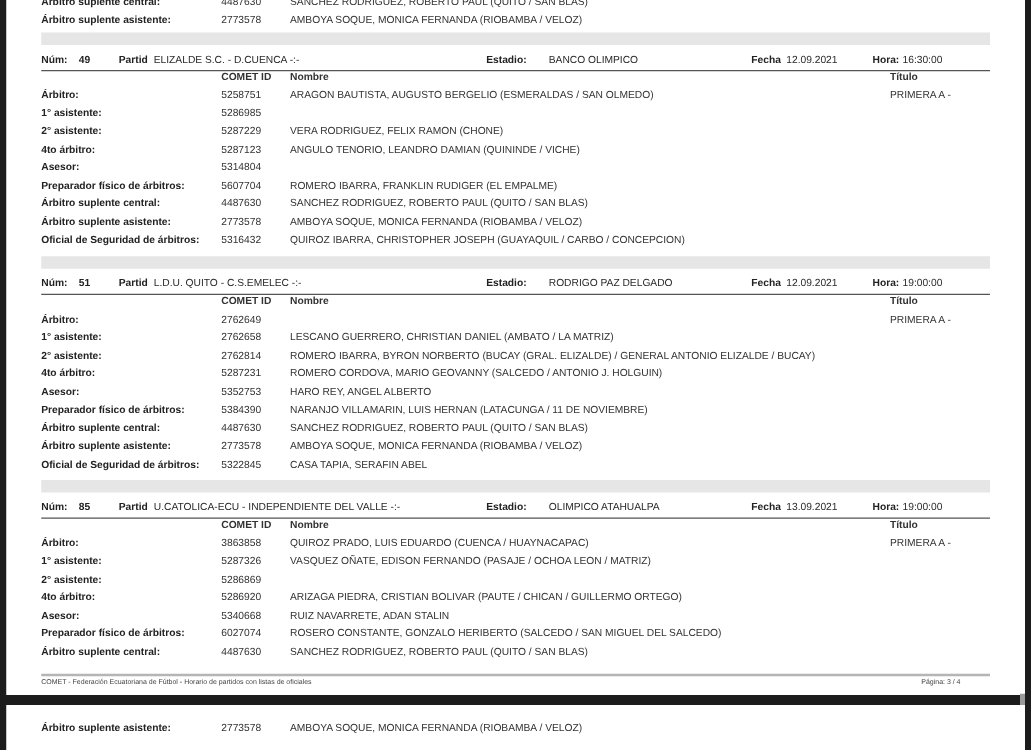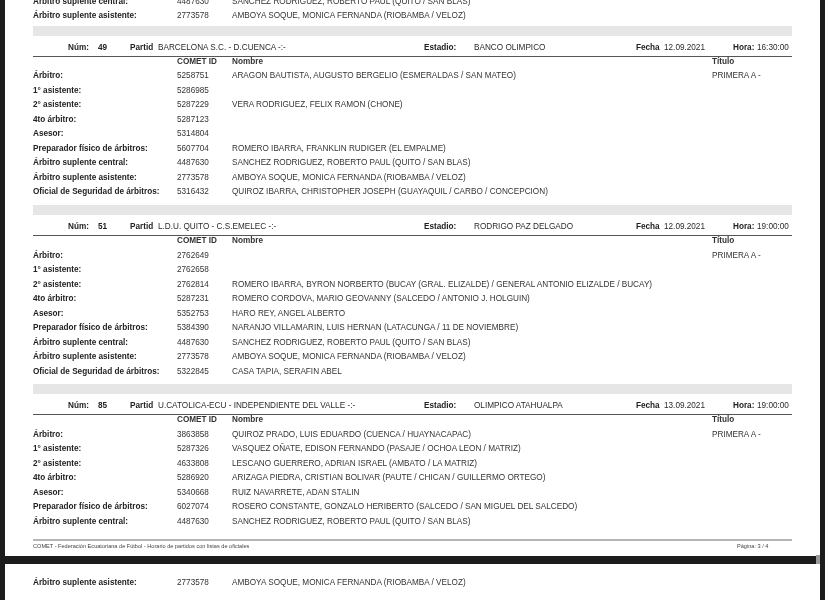--- a/index.html
+++ b/index.html
@@ -17,21 +17,21 @@
   .row {
     position:absolute; left:0; width:815px; height:14px; font-size:8.2px; line-height:14px; white-space:nowrap;
   }
   .row .lbl { position:absolute; left:28px; font-weight:bold; color:#222; }
   .row .id { position:absolute; left:172px; color:#333; }
   .row .nm { position:absolute; left:227px; color:#333; }
   .row .tt { position:absolute; left:707px; color:#333; }
   .band { position:absolute; left:28px; width:759px; height:10px; background:#e6e6e6; }
   .mhead { position:absolute; left:28px; width:759px; height:14px; font-size:8.2px; line-height:14px; white-space:nowrap; }
   .mhead .b { font-weight:bold; color:#222; }
-  .mhead span { position:absolute;margin-left:35px; }
+  .mhead span { position:absolute; }
   .mline { position:absolute; left:28px; width:759px; height:1px; background:#555; }
   .colhdr { font-weight:bold; color:#222; }
   .footer-line { position:absolute; left:28px; width:759px; height:2px; background:#b5b5b5; }
   .footer { position:absolute; font-size:5.6px; color:#444; white-space:nowrap; }
   .right-scroll { position:absolute; right:5px; width:4px; background:#9a9a9a; }
 </style>
 </head>
 <body>
 
 <div class="page" id="page1">
@@ -46,52 +46,53 @@
     <span class="id">2773578</span>
     <span class="nm">AMBOYA SOQUE, MONICA FERNANDA (RIOBAMBA / VELOZ)</span>
   </div>
   <div class="band" style="top:30px"></div>
 
   <div>
     <div class="mhead" style="top:45px">
       <span class="b" style="left:0">Núm:</span>
       <span class="b" style="left:30px">49</span>
       <span class="b" style="left:62px">Partid</span>
-      <span style="left:90px">BARCELONA S.C. - D.CUENCA  -:-</span>
+      <span style="left:90px">ELIZALDE S.C. - D.CUENCA  -:-</span>
       <span class="b" style="left:356px">Estadio:</span>
       <span style="left:406px">BANCO OLIMPICO</span>
       <span class="b" style="left:568px">Fecha</span>
       <span style="left:596px">12.09.2021</span>
       <span class="b" style="left:665px">Hora:</span>
       <span style="left:689px">16:30:00</span>
     </div>
     <div class="mline" style="top:60px"></div>
     <div class="row" style="top:59px">
       <span class="id colhdr">COMET ID</span>
       <span class="nm colhdr">Nombre</span>
       <span class="tt colhdr">Título</span>
     </div>
     <div class="row" style="top:73px">
       <span class="lbl">Árbitro:</span>
       <span class="id">5258751</span>
-      <span class="nm">ARAGON BAUTISTA, AUGUSTO BERGELIO (ESMERALDAS / SAN MATEO)</span>
+      <span class="nm">ARAGON BAUTISTA, AUGUSTO BERGELIO (ESMERALDAS / SAN OLMEDO)</span>
       <span class="tt">PRIMERA A -</span>
     </div>
     <div class="row" style="top:87.5px">
       <span class="lbl">1° asistente:</span>
       <span class="id">5286985</span>
     </div>
     <div class="row" style="top:102px">
       <span class="lbl">2° asistente:</span>
       <span class="id">5287229</span>
       <span class="nm">VERA RODRIGUEZ, FELIX RAMON (CHONE)</span>
     </div>
     <div class="row" style="top:116.5px">
       <span class="lbl">4to árbitro:</span>
       <span class="id">5287123</span>
+      <span class="nm">ANGULO TENORIO, LEANDRO DAMIAN (QUININDE / VICHE)</span>
     </div>
     <div class="row" style="top:131px">
       <span class="lbl">Asesor:</span>
       <span class="id">5314804</span>
     </div>
     <div class="row" style="top:145.5px">
       <span class="lbl">Preparador físico de árbitros:</span>
       <span class="id">5607704</span>
       <span class="nm">ROMERO IBARRA, FRANKLIN RUDIGER (EL EMPALME)</span>
     </div>
@@ -133,20 +134,21 @@
       <span class="tt colhdr">Título</span>
     </div>
     <div class="row" style="top:252.5px">
       <span class="lbl">Árbitro:</span>
       <span class="id">2762649</span>
       <span class="tt">PRIMERA A -</span>
     </div>
     <div class="row" style="top:267px">
       <span class="lbl">1° asistente:</span>
       <span class="id">2762658</span>
+      <span class="nm">LESCANO GUERRERO, CHRISTIAN DANIEL (AMBATO / LA MATRIZ)</span>
     </div>
     <div class="row" style="top:281.5px">
       <span class="lbl">2° asistente:</span>
       <span class="id">2762814</span>
       <span class="nm">ROMERO IBARRA, BYRON NORBERTO (BUCAY (GRAL. ELIZALDE) / GENERAL ANTONIO ELIZALDE / BUCAY)</span>
     </div>
     <div class="row" style="top:296px">
       <span class="lbl">4to árbitro:</span>
       <span class="id">5287231</span>
       <span class="nm">ROMERO CORDOVA, MARIO GEOVANNY (SALCEDO / ANTONIO J. HOLGUIN)</span>
@@ -204,22 +206,21 @@
       <span class="nm">QUIROZ PRADO, LUIS EDUARDO (CUENCA / HUAYNACAPAC)</span>
       <span class="tt">PRIMERA A -</span>
     </div>
     <div class="row" style="top:446px">
       <span class="lbl">1° asistente:</span>
       <span class="id">5287326</span>
       <span class="nm">VASQUEZ OÑATE, EDISON FERNANDO (PASAJE / OCHOA LEON / MATRIZ)</span>
     </div>
     <div class="row" style="top:460.5px">
       <span class="lbl">2° asistente:</span>
-      <span class="id">4633808</span>
-      <span class="nm">LESCANO GUERRERO, ADRIAN ISRAEL (AMBATO / LA MATRIZ)</span>
+      <span class="id">5286869</span>
     </div>
     <div class="row" style="top:475px">
       <span class="lbl">4to árbitro:</span>
       <span class="id">5286920</span>
       <span class="nm">ARIZAGA PIEDRA, CRISTIAN BOLIVAR (PAUTE / CHICAN / GUILLERMO ORTEGO)</span>
     </div>
     <div class="row" style="top:489.5px">
       <span class="lbl">Asesor:</span>
       <span class="id">5340668</span>
       <span class="nm">RUIZ NAVARRETE, ADAN STALIN</span>

